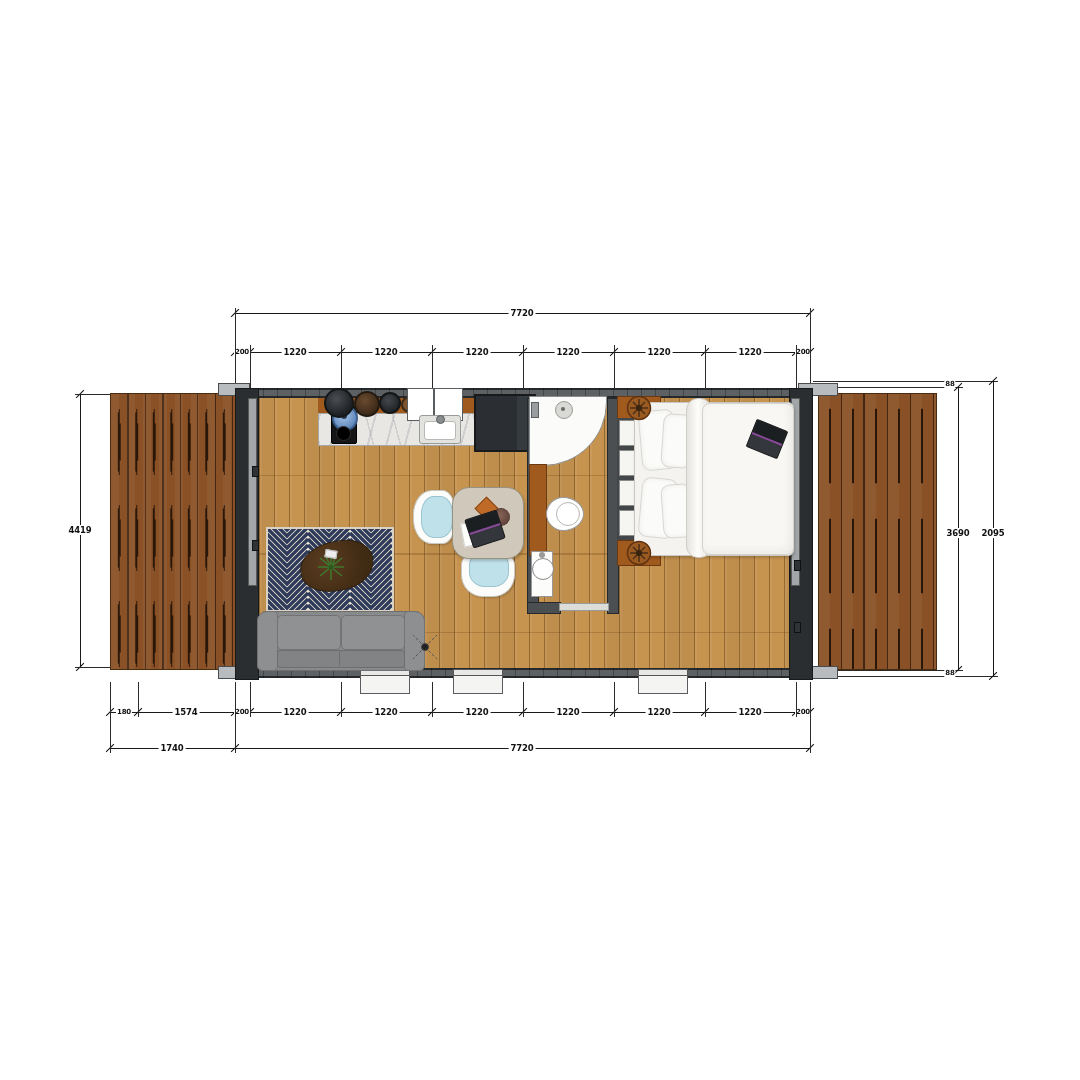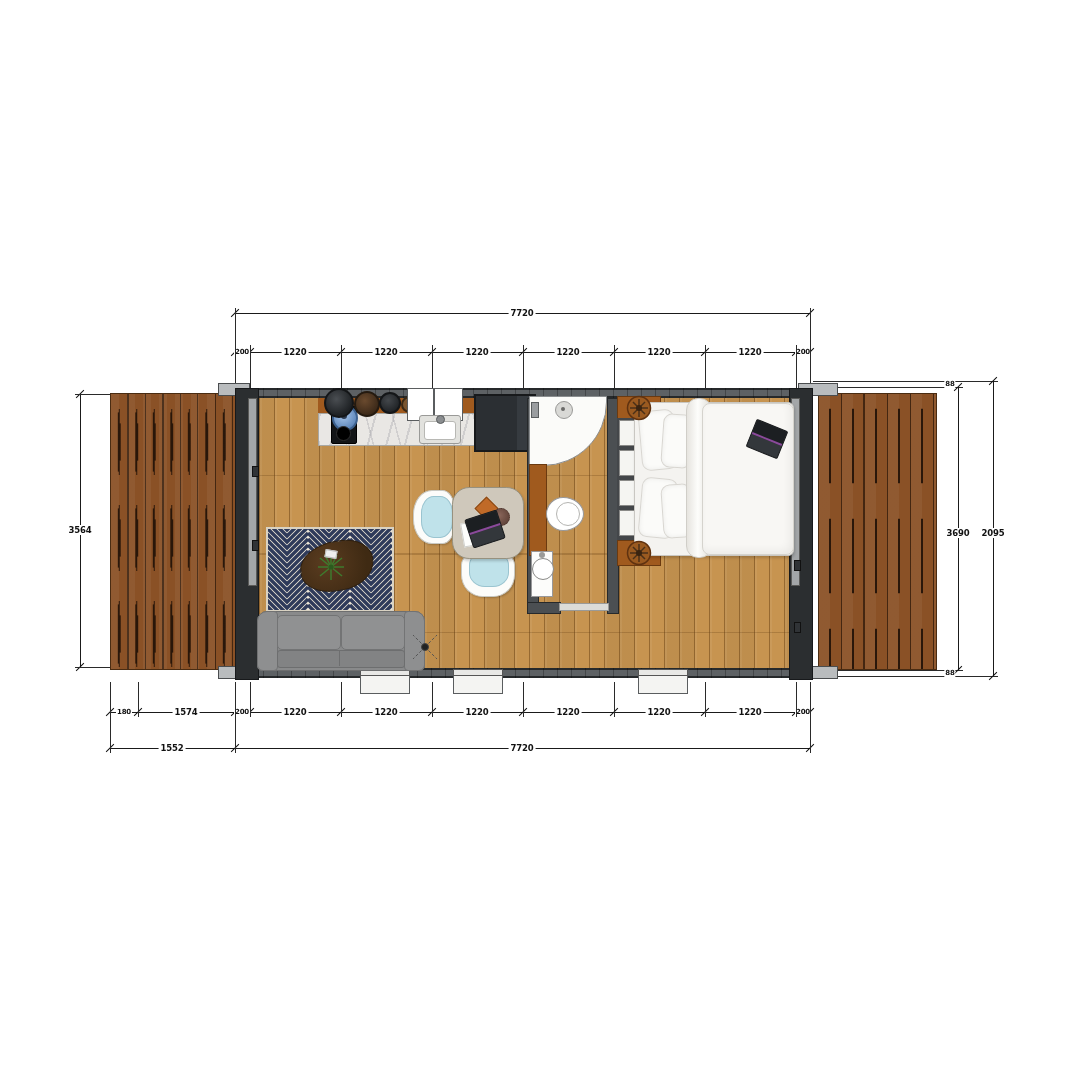--- a/index.html
+++ b/index.html
@@ -141,21 +141,21 @@
   <div class="v-line ext" style="left:341px;top:345px;height:43px;"></div>
   <div class="v-line ext" style="left:432px;top:345px;height:43px;"></div>
   <div class="v-line ext" style="left:523px;top:345px;height:43px;"></div>
   <div class="v-line ext" style="left:614px;top:345px;height:43px;"></div>
   <div class="v-line ext" style="left:705px;top:345px;height:43px;"></div>
   <div class="v-line ext" style="left:796px;top:345px;height:43px;"></div>
 
   <div class="v-line" style="left:80px;top:394px;height:273px;"></div>
   <div class="tick" style="left:80px;top:394px;"></div>
   <div class="tick" style="left:80px;top:667px;"></div>
-  <span class="dlabel" style="left:80px;top:530px;">3564</span>
+  <span class="dlabel" style="left:80px;top:530px;">4419</span>
   <div class="h-line ext" style="left:75px;top:394px;width:40px;"></div>
   <div class="h-line ext" style="left:75px;top:667px;width:40px;"></div>
 
   <div class="h-line ext" style="left:813px;top:381px;width:185px;"></div>
   <div class="h-line ext" style="left:813px;top:676px;width:185px;"></div>
   <div class="h-line ext" style="left:813px;top:387px;width:150px;"></div>
   <div class="h-line ext" style="left:813px;top:670px;width:150px;"></div>
   <div class="v-line" style="left:958px;top:387px;height:283px;"></div>
   <div class="tick" style="left:958px;top:387px;"></div>
   <div class="tick" style="left:958px;top:670px;"></div>
@@ -188,21 +188,21 @@
   <span class="dlabel" style="left:568px;top:712px;">1220</span>
   <span class="dlabel" style="left:659px;top:712px;">1220</span>
   <span class="dlabel" style="left:750px;top:712px;">1220</span>
   <span class="dlabel small" style="left:803px;top:712px;">200</span>
 
   <div class="h-line" style="left:110px;top:748px;width:125px;"></div>
   <div class="h-line" style="left:235px;top:748px;width:575px;"></div>
   <div class="tick" style="left:110px;top:748px;"></div>
   <div class="tick" style="left:235px;top:748px;"></div>
   <div class="tick" style="left:810px;top:748px;"></div>
-  <span class="dlabel" style="left:172px;top:748px;">1552</span>
+  <span class="dlabel" style="left:172px;top:748px;">1740</span>
   <span class="dlabel" style="left:522px;top:748px;">7720</span>
 
   <div class="v-line ext" style="left:110px;top:682px;height:71px;"></div>
   <div class="v-line ext" style="left:235px;top:682px;height:71px;"></div>
   <div class="v-line ext" style="left:810px;top:682px;height:71px;"></div>
   <div class="v-line ext" style="left:138px;top:682px;height:35px;"></div>
   <div class="v-line ext" style="left:250px;top:682px;height:35px;"></div>
   <div class="v-line ext" style="left:341px;top:682px;height:35px;"></div>
   <div class="v-line ext" style="left:432px;top:682px;height:35px;"></div>
   <div class="v-line ext" style="left:523px;top:682px;height:35px;"></div>

